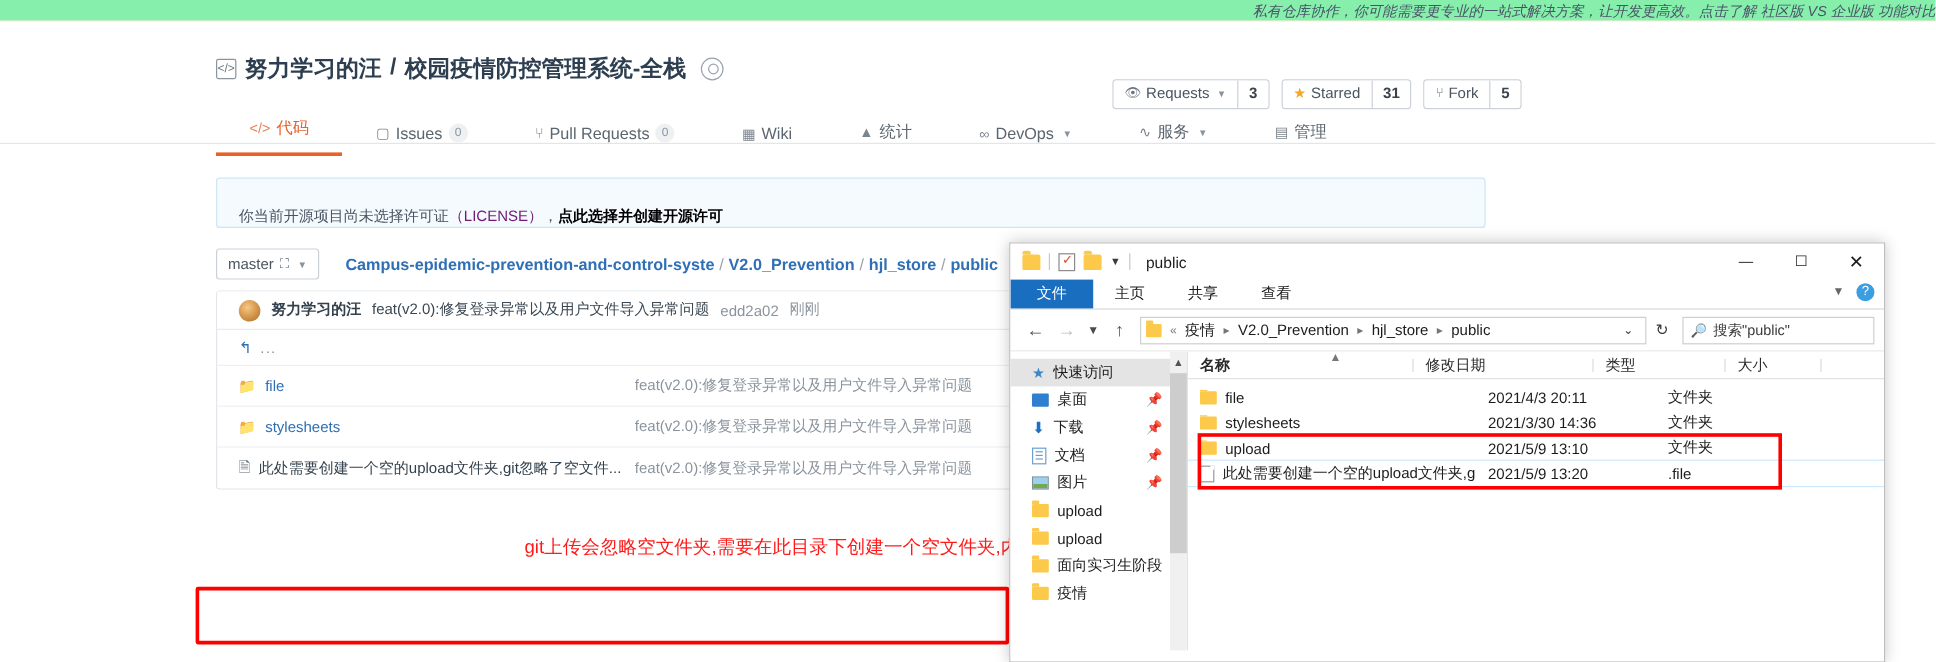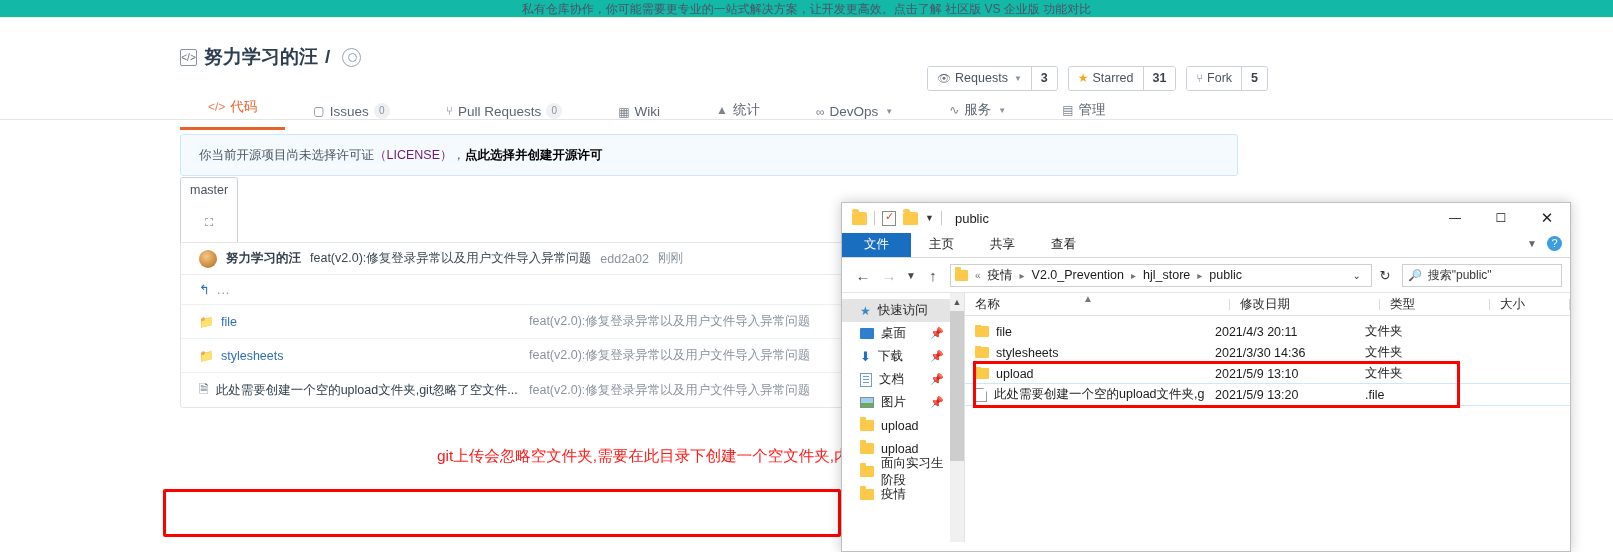--- a/index.html
+++ b/index.html
@@ -7,24 +7,25 @@
     width: 1613px; height: 552px;
     font-family: "Liberation Sans", "DejaVu Sans", sans-serif;
     background: #ffffff;
     overflow: hidden;
   }
   #root { position: relative; width: 1613px; height: 552px; background: #fff; }
 
   
   .promo-bar {
     position: absolute; left: 0; top: 0; width: 1613px; height: 18px;
-    background: #14b8a6;
+    background: #86efac;
     font-size: 12px; color: #4a5568;
-    text-align: center; line-height: 18px;
+    text-align: right; line-height: 18px;
     border-bottom: 1px solid #f3ead2;
+    font-style: italic;
   }
 
   .page-body {
     position: absolute; left: 0; top: 18px; width: 1613px; height: 534px;
     background: #fff;
   }
 
   .repo-header {
     position: relative; height: 102px; background: #fff;
     border-bottom: 1px solid #e5e5e5;
@@ -88,36 +89,36 @@
     border-radius: 8px; background: #eef0f2; color: #8a93a0;
     font-size: 10px; text-align: center; padding: 0 4px;
   }
   .nav-ico { font-size: 12px; opacity: .8; }
 
   .content {
     position: relative; padding-top: 20px;
   }
 
   .license-alert {
-    position: absolute; left: 180px; top: 14px; width: 1058px; height: 42px;
+    position: absolute; left: 180px; top: 28px; width: 1058px; height: 42px;
     background: #f4fafe; border: 1px solid #cfe6f5; border-radius: 3px;
     font-size: 12.5px; color: #4a5560;
-    display: flex; align-items: center; padding-left: 18px;
+    display: flex; align-items: flex-end; padding-left: 18px;
   }
   .license-alert b { color: #000000; font-weight: bold; }
   .license-alert .paren { color: #701a75; }
 
   .branch-row {
     position: absolute; left: 180px; top: 82px; width: 1058px; height: 36px;
     display: flex; align-items: center; gap: 22px;
   }
   .branch-select {
-    display: flex; align-items: center; gap: 19px;
+    display: flex; align-items: center; gap: 5px;
     border: 1px solid #ccd1d9; border-radius: 3px; background: #fff;
-    padding: 5px 9px; font-size: 12.5px; color: #4a5560; flex-direction: column;
+    padding: 5px 9px; font-size: 12.5px; color: #4a5560;
   }
   .branch-ico { font-size: 11px; color: #5e6a75; }
   .crumbs { font-size: 13.5px; font-weight: bold; color: #2f6fb5; }
   .crumbs .s { color: #9aa3ae; font-weight: normal; margin: 0 4px; }
 
   .orange-btn {
     position: absolute; left: 1134px; top: 197px; width: 104px; height: 30px;
     background: #e8622c; border-radius: 3px;
   }
   .ghost-btn {
@@ -256,21 +257,21 @@
   .ico-folder { width: 14px; height: 11px; background: #fcc94a; border-radius: 1px; position: relative; flex: none; }
   .ico-folder::before { content:""; position:absolute; left:0; top:-3px; width:6px; height:3px; background:#fcc94a; border-radius:1px 1px 0 0; }
 
   .ex-list { flex: 1; background: #fff; position: relative; }
   .list-head {
     display: flex; height: 23px; align-items: center; border-bottom: 1px solid #e2e2e2;
     font-size: 12.5px; color: #2a2a2a; position: relative;
   }
   .lh { padding-left: 10px; position: relative; }
   .lh::after { content:""; position: absolute; right: 0; top: 3px; bottom: 3px; width: 1px; background: #dcdcdc; }
-  .lh.name { width: 265px; }
+  .lh.name { width: 188px; font-weight: bold; }
   .lh.date { width: 150px; }
   .lh.type { width: 110px; }
   .lh.size { width: 80px; }
   .sort-mark { position: absolute; left: 118px; top: -3px; font-size: 10px; color: #777; }
   .list-row {
     display: flex; align-items: center; height: 21px; font-size: 12.5px; color: #1c1c1c;
   }
   .list-row.selected { background: #fff; outline: 1px solid #cce8ff; }
   .lc { padding-left: 10px; overflow: hidden; white-space: nowrap; }
   .lc.name { width: 240px; display: flex; align-items: center; gap: 7px; }
@@ -296,20 +297,21 @@
   </div>
 
   <div class="page-body">
 
     <div class="repo-header">
 
       <div class="repo-title">
         <span class="code-icon">&lt;/&gt;</span>
         <span class="owner">努力学习的汪</span>
         <span class="sep">/</span>
+        <span class="name">校园疫情防控管理系统-全栈</span>
         <span class="award"></span>
       </div>
 
       <div class="repo-actions">
         <div class="btn-group">
           <div class="part">
             <span class="eye-ico">👁</span>
             <span>Requests</span>
             <span class="caret">▼</span>
           </div>
@@ -378,20 +380,23 @@
         <span class="paren">（LICENSE）</span>
         <span>，</span>
         <b>点此选择并创建开源许可</b>
       </div>
 
       <div class="branch-row">
         <div class="branch-select">
           <span>master</span>
           <span class="branch-ico">⛶</span>
           <span class="caret">▼</span>
+        </div>
+        <div class="crumbs">
+          <span>Campus-epidemic-prevention-and-control-syste</span><span class="s">/</span><span>V2.0_Prevention</span><span class="s">/</span><span>hjl_store</span><span class="s">/</span><span>public</span>
         </div>
       </div>
 
       <div class="ghost-btn" style="left:960px;width:80px;"></div>
       <div class="ghost-btn" style="left:1046px;width:80px;"></div>
       <div class="orange-btn"></div>
 
       <div class="file-table">
         <div class="commit-row">
           <div class="avatar-sm"></div>

